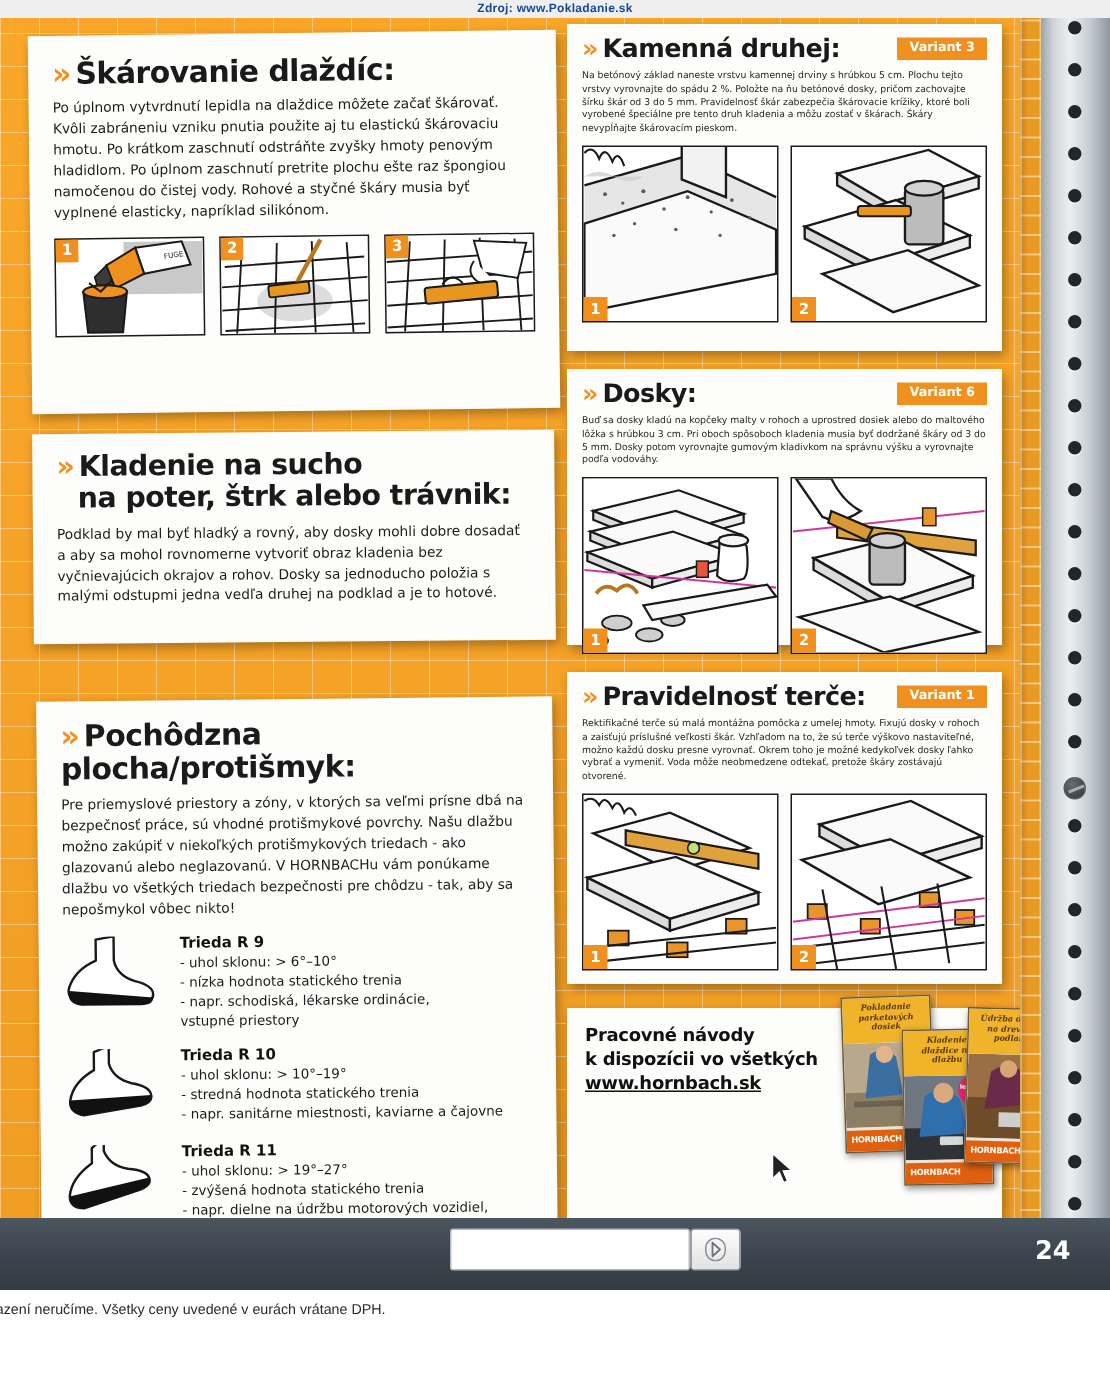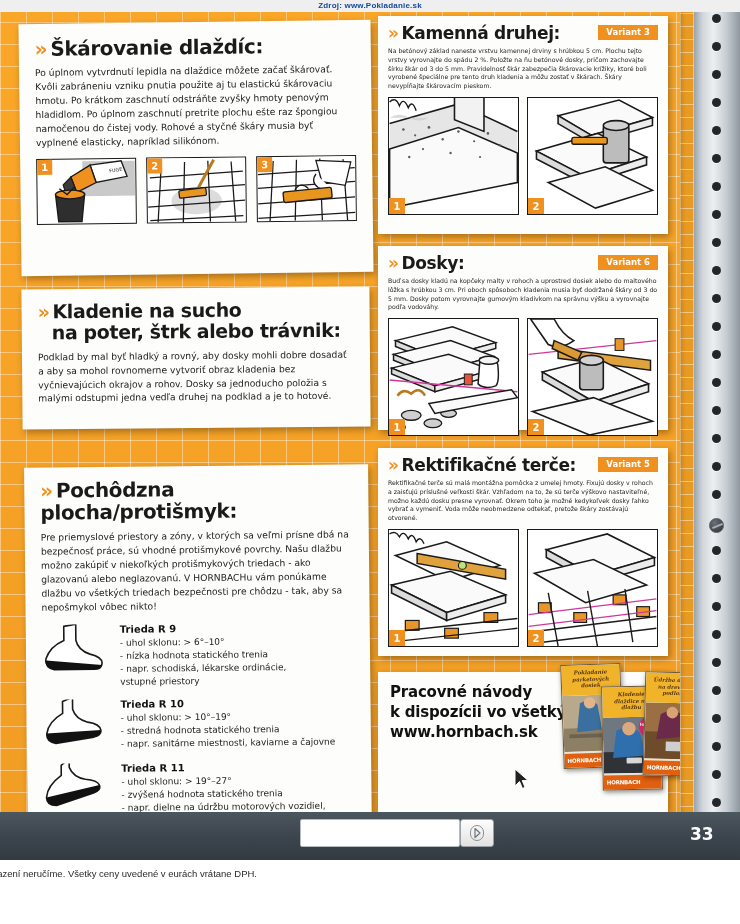--- a/index.html
+++ b/index.html
@@ -149,24 +149,24 @@
     position:absolute; left:0; bottom:0; width:16px; height:16px;
     background:#f0901e; color:#fff; font-size:10px; font-weight:bold;
     display:flex; align-items:center; justify-content:center; z-index:3;
     font-family:"DejaVu Sans", sans-serif;
   }
   .panel svg { display:block; width:100%; height:100%; }
 
   
   #card-promo { overflow:visible; }
   .promo-txt {
-    font-size:15px; font-weight:bold; line-height:1.34; color:#111;
+    font-size:12px; font-weight:bold; line-height:1.34; color:#111;
     font-family:"DejaVu Sans", sans-serif; letter-spacing:-.2px;
   }
-  .promo-url { display:inline-block; }
+  .promo-url { text-decoration:underline; display:inline-block; }
   .cursor { position:absolute; left:136px; top:96px; width:16px; height:22px; }
 
   
   #brochures { position:absolute; left:562px; top:664px; width:150px; height:150px; z-index:20; }
   .broch {
     position:absolute; width:60px; height:104px; background:#e9e4d8;
     border:1.5px solid #6d5a38; box-shadow:1px 2px 5px rgba(0,0,0,.45);
     overflow:hidden;
   }
   .broch .bhead {
@@ -510,23 +510,23 @@
           <ellipse cx="64" cy="42" rx="12" ry="5" fill="#d2d2d2" stroke="#1a1a1a" stroke-width="1.6"></ellipse>
           <path d="M4 94 L66 80 L126 104 L62 118 Z" fill="#fafafa" stroke="#1a1a1a" stroke-width="1.6"></path>
         </svg>
       </div>
     </div>
   </div>
 
   <div class="card" id="card-terce">
     <div class="rhead">
       <h2 class="head">
-        <span class="chev">»</span><span>Rektifikačné terče:</span>
+        <span class="chev">»</span><span>Pravidelnosť terče:</span>
       </h2>
-      <span class="variant">Variant 5</span>
+      <span class="variant">Variant 1</span>
     </div>
     <div class="mini-txt">Rektifikačné terče sú malá montážna pomôcka z umelej hmoty. Fixujú dosky v rohoch a zaisťujú príslušné veľkosti škár. Vzhľadom na to, že sú terče výškovo nastaviteľné, možno každú dosku presne vyrovnať. Okrem toho je možné kedykoľvek dosky ľahko vybrať a vymeniť. Voda môže neobmedzene odtekať, pretože škáry zostávajú otvorené.</div>
     <div class="panels">
       <div class="panel">
         <span class="num">1</span>
         <svg viewBox="0 0 130 118">
           <rect width="130" height="118" fill="#fff"></rect>
           <path d="M0 4 q6 -4 10 3 q4 -8 9 2 q4 -8 8 3 q4 -7 8 2" fill="none" stroke="#1a1a1a" stroke-width="1.4"></path>
           <path d="M6 26 L58 12 L112 36 L60 52 Z" fill="#fafafa" stroke="#1a1a1a" stroke-width="1.6"></path>
           <path d="M28 24 L118 40 L118 50 L28 34 Z" fill="#e0a23c" stroke="#1a1a1a" stroke-width="1.5"></path>
@@ -650,17 +650,17 @@
 <div id="scrap"></div>
 
 <div id="bottombar"></div>
 <div id="searchbox"></div>
 <div id="nextbtn">
   <svg width="14" height="16" viewBox="0 0 14 16">
     <rect x="0.5" y="0.5" width="13" height="15" rx="6.5" fill="none" stroke="#8b9096"></rect>
     <path d="M5 3.5 L10 8 L5 12.5 Z" fill="none" stroke="#6d7479" stroke-width="1.2" stroke-linejoin="round"></path>
   </svg>
 </div>
-<div id="pagenum">33</div>
+<div id="pagenum">24</div>
 
 <div id="footer">
   <div class="ftxt">razení neručíme. Všetky ceny uvedené v eurách vrátane DPH.</div>
 </div>
 
 </body></html>

